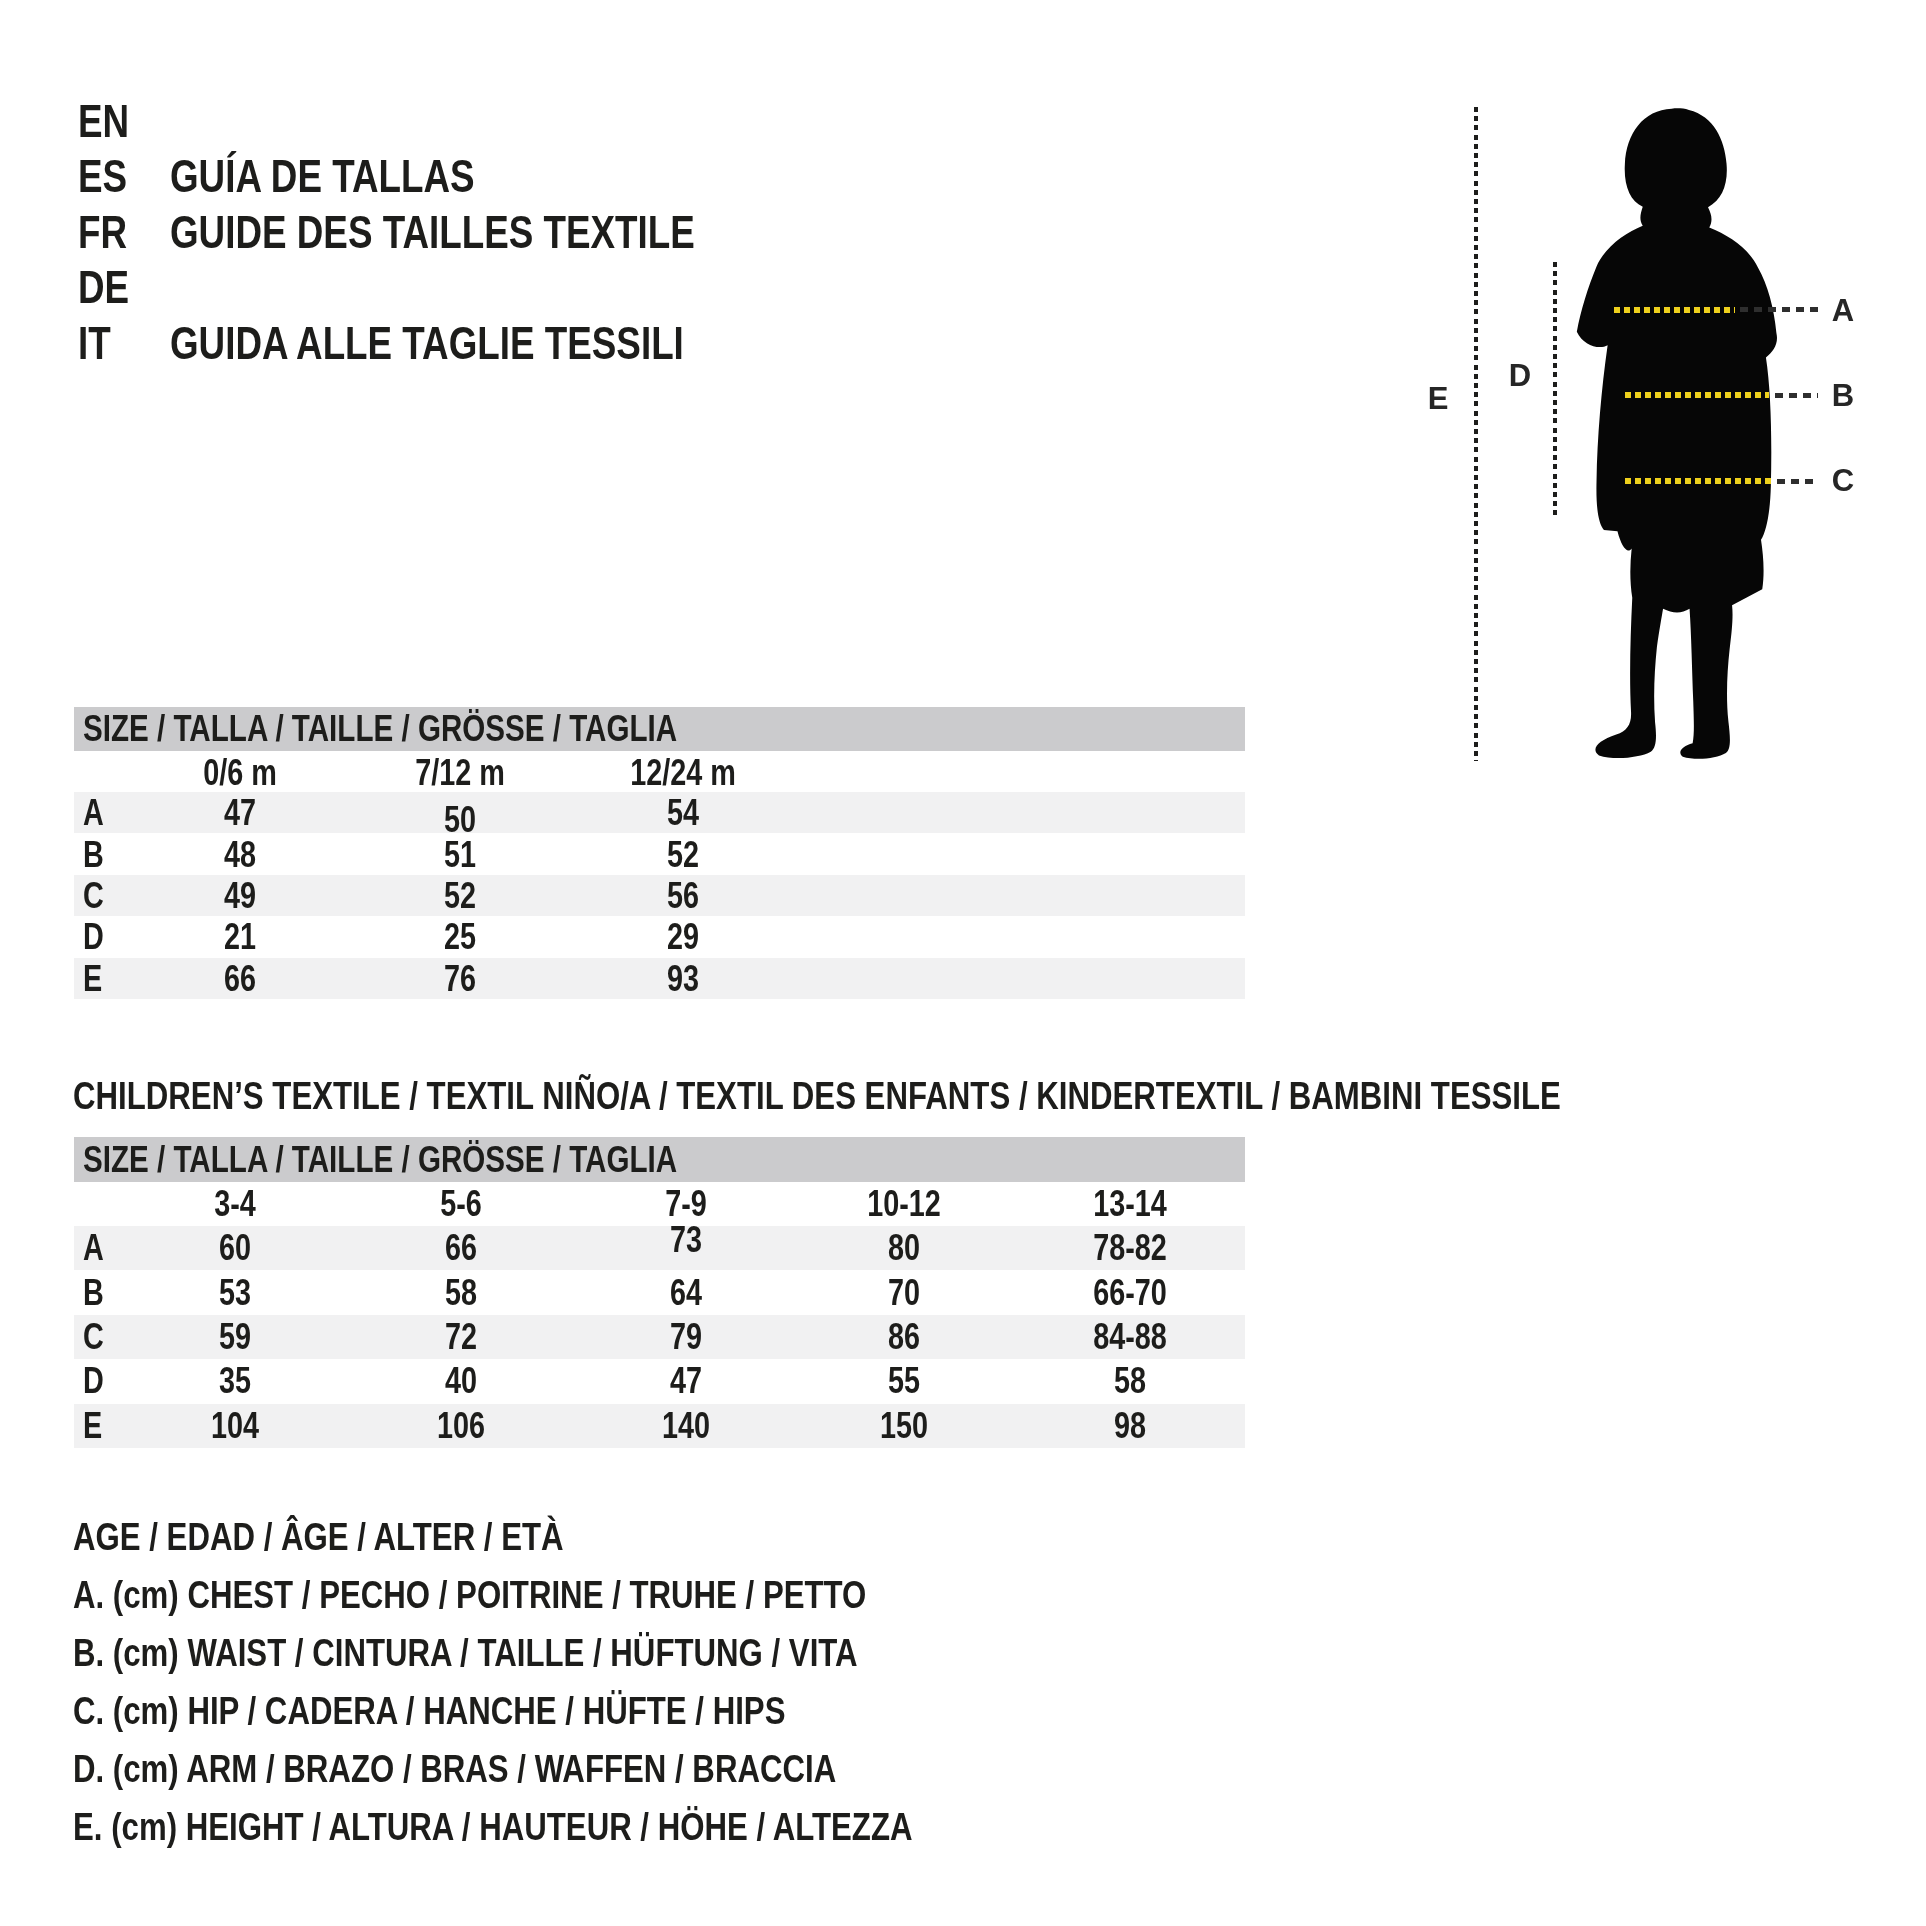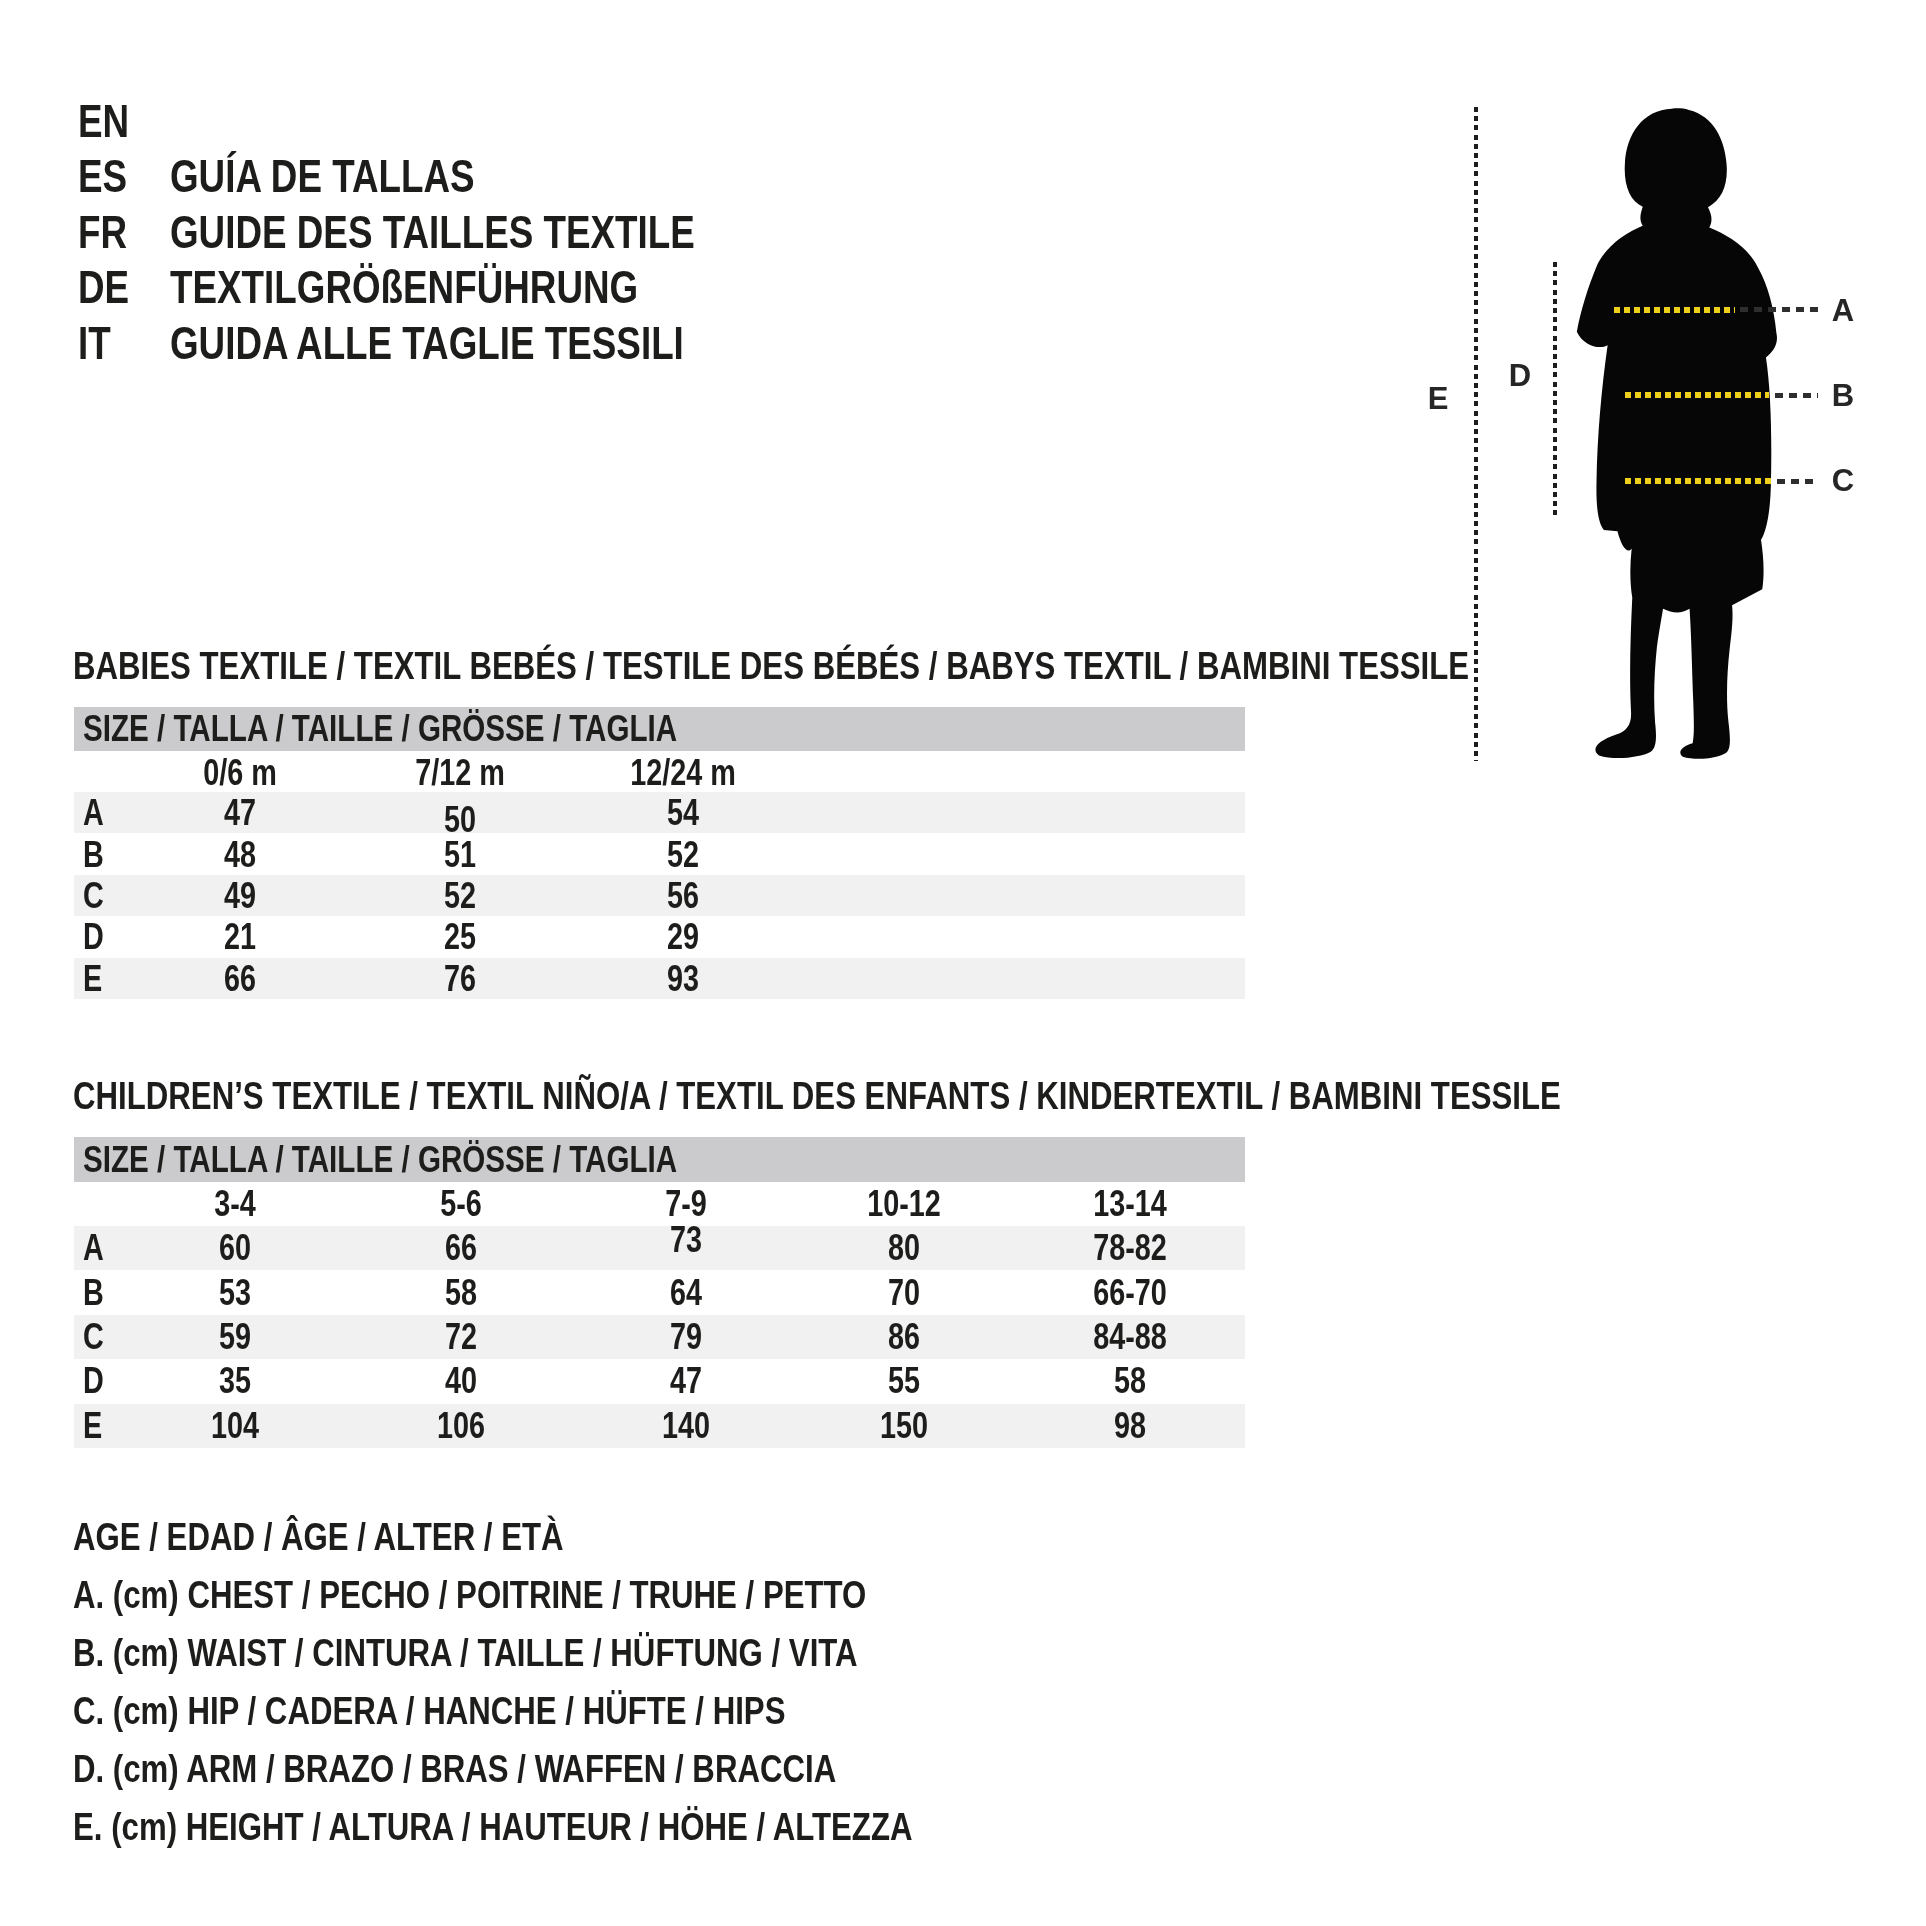--- a/index.html
+++ b/index.html
@@ -61,23 +61,20 @@
 
   <div class="abs line" style="left:78px;top:204px;height:55px;">
     <span class="lang cx-l">FR</span>
   </div>
   <div class="abs line" style="left:170px;top:204px;height:55px;">
     <span class="lang cx-l">GUIDE DES TAILLES TEXTILE</span>
   </div>
 
   <div class="abs line" style="left:78px;top:259px;height:55px;">
     <span class="lang cx-l">DE</span>
-  </div>
-  <div class="abs line" style="left:170px;top:259px;height:55px;">
-    <span class="lang cx-l">TEXTILGRÖßENFÜHRUNG</span>
   </div>
 
   <div class="abs line" style="left:78px;top:315px;height:55px;">
     <span class="lang cx-l">IT</span>
   </div>
   <div class="abs line" style="left:170px;top:315px;height:55px;">
     <span class="lang cx-l">GUIDA ALLE TAGLIE TESSILI</span>
   </div>
 
   <div class="abs vdot" style="left:1474px;top:107px;height:654px;"></div>
@@ -134,23 +131,20 @@
 
   <div class="abs ydash" style="left:1625px;top:478px;width:147px;"></div>
   <div class="abs kdash" style="left:1777px;top:479px;width:41px;"></div>
 
   <div class="abs fig-label" style="left:1843px;top:311px;">A</div>
   <div class="abs fig-label" style="left:1843px;top:396px;">B</div>
   <div class="abs fig-label" style="left:1843px;top:481px;">C</div>
   <div class="abs fig-label" style="left:1520px;top:376px;">D</div>
   <div class="abs fig-label" style="left:1438px;top:399px;">E</div>
 
-  <div class="abs line" style="left:73px;top:640px;height:52px;">
-    <span class="sec-title cx-l">BABIES TEXTILE / TEXTIL BEBÉS / TESTILE DES BÉBÉS / BABYS TEXTIL / BAMBINI TESSILE</span>
-  </div>
   <div class="abs line bar" style="left:74px;top:707px;width:1171px;height:44px;">
     <span class="bar-text cx-l" style="margin-left:8.6px;">SIZE / TALLA / TAILLE / GRÖSSE / TAGLIA</span>
   </div>
 
   <div class="abs line" style="left:73px;top:1070px;height:52px;">
     <span class="sec-title cx-l">CHILDREN’S TEXTILE / TEXTIL NIÑO/A / TEXTIL DES ENFANTS / KINDERTEXTIL / BAMBINI TESSILE</span>
   </div>
   <div class="abs line bar" style="left:74px;top:1137px;width:1171px;height:45px;">
     <span class="bar-text cx-l" style="margin-left:8.6px;">SIZE / TALLA / TAILLE / GRÖSSE / TAGLIA</span>
   </div>

